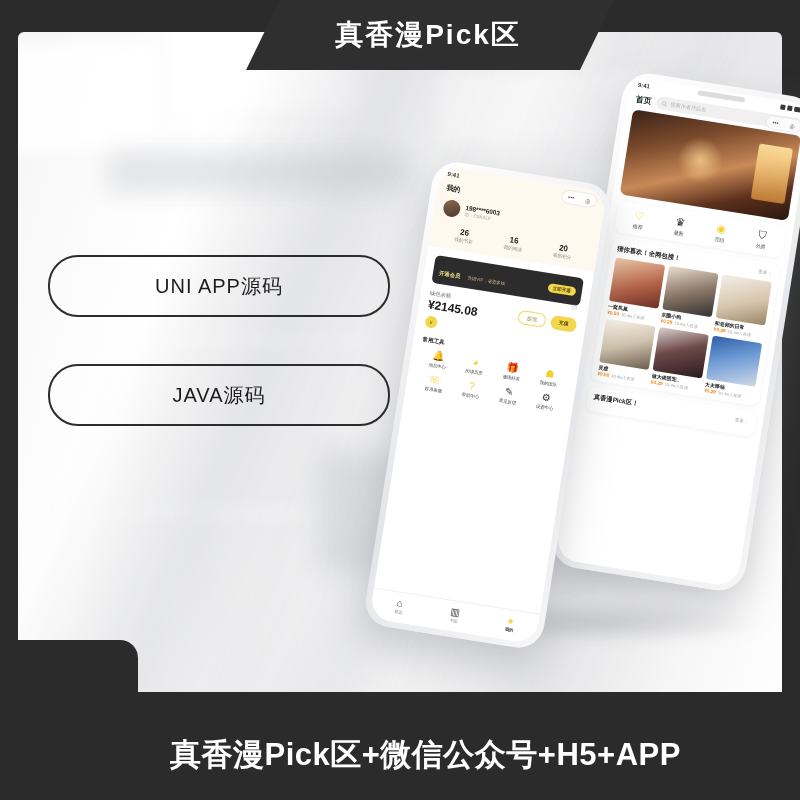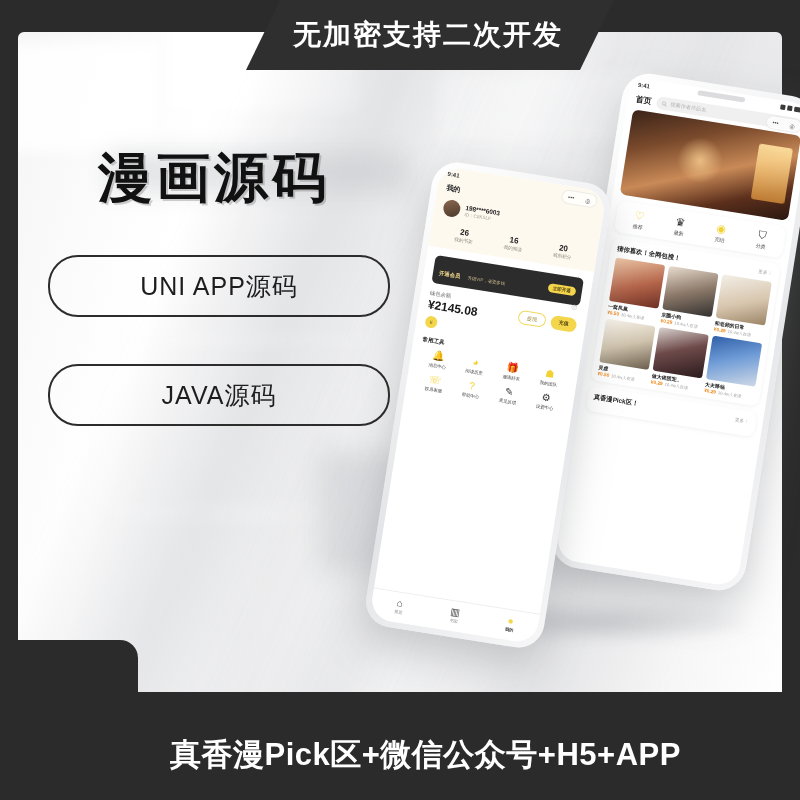--- a/index.html
+++ b/index.html
@@ -65,21 +65,21 @@
     text-shadow:2px 2px 0 rgba(0,0,0,.18);
   }
 
   
   .pills{position:absolute;left:48px;top:255px;z-index:6;}
   .pill{
     width:338px;height:58px;border:2px solid #2c2c2c;border-radius:30px;
     display:flex;align-items:center;justify-content:center;
     margin-bottom:47px;background:transparent;
   }
-  .pill span{font-size:25px;color:#1d1d1d;letter-spacing:1px;}
+  .pill span{font-size:20px;color:#1d1d1d;letter-spacing:1px;}
 
   
   .bottom-bar{
     position:absolute;left:0;bottom:0;width:800px;height:108px;
     background:#2b2b2b;z-index:12;
     display:flex;align-items:center;
   }
   .stamp{
     position:absolute;left:18px;bottom:0;width:120px;height:160px;
     background:#2b2b2b;border-radius:0 18px 0 0;z-index:11;
@@ -252,24 +252,23 @@
       <div class="shade" style="left:300px;top:420px;width:420px;height:120px;"></div>
       <div class="streak" style="left:40px;top:300px;width:340px;height:16px;"></div>
       <div class="streak" style="left:10px;top:470px;width:300px;height:22px;"></div>
       <div class="diag" style="left:120px;"></div>
       <div class="diag" style="left:330px;opacity:.7;"></div>
       <div class="diag" style="left:520px;opacity:.5;"></div>
     </div>
   </div>
 
   <div class="ribbon">
-    <span>无加密支持二次开发</span>
+    <span>真香漫Pick区</span>
   </div>
 
-  <div class="headline">漫画源码</div>
 
   <div class="pills">
     <div class="pill">
       <span>UNI APP源码</span>
     </div>
     <div class="pill">
       <span>JAVA源码</span>
     </div>
   </div>
 

